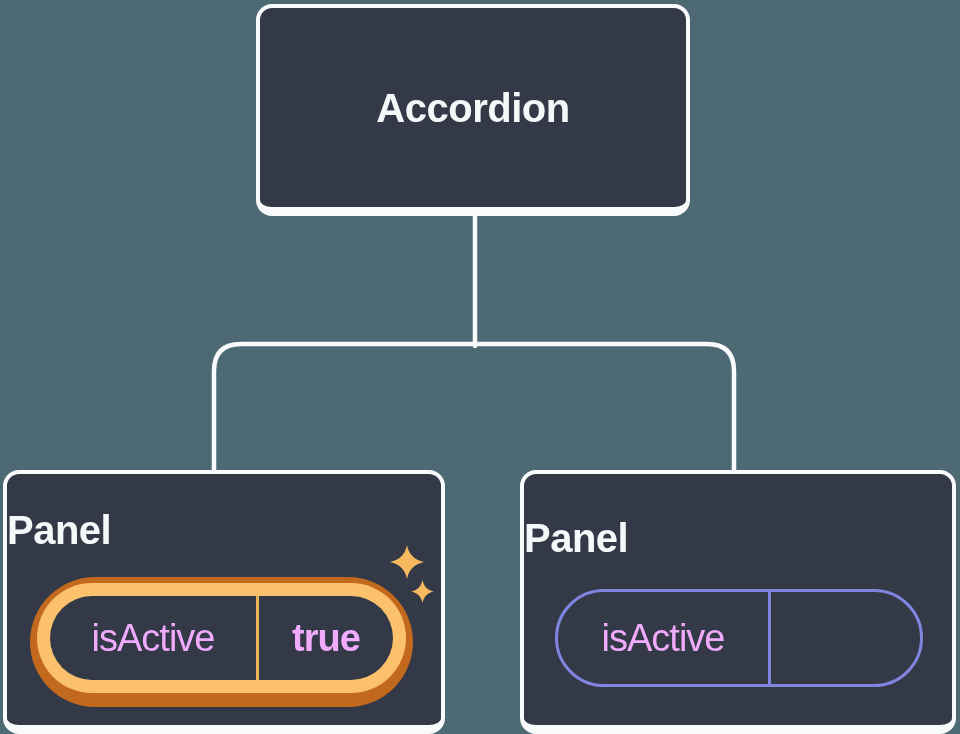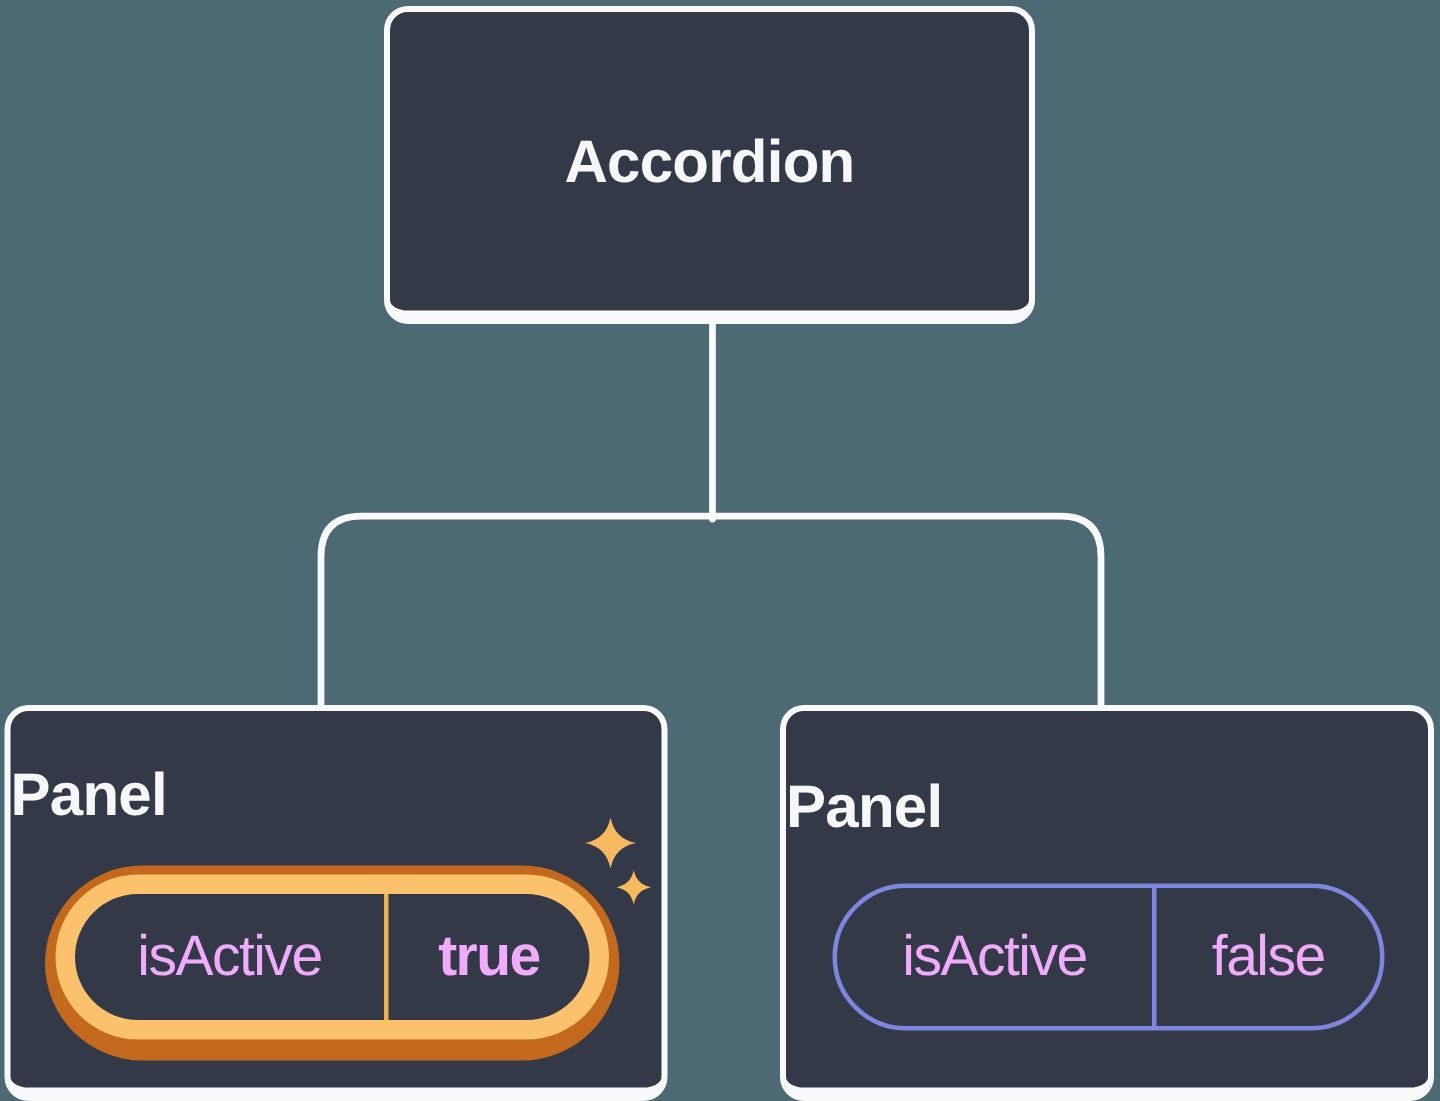--- a/index.html
+++ b/index.html
@@ -153,17 +153,16 @@
       <path d="M12 0 C13.4 6.8 17.2 10.6 24 12 C17.2 13.4 13.4 17.2 12 24 C10.6 17.2 6.8 13.4 0 12 C6.8 10.6 10.6 6.8 12 0 Z"></path>
     </svg>
   </div>
 
   <div class="node panel-right">
     <div class="panel-title">Panel</div>
 
     <div class="pill-plain">
       <span class="state-key">isActive</span>
       <span class="pill-divider pill-divider-purple"></span>
-      <span class="state-value">false</span>
     </div>
   </div>
 
 </div>
 
 </body></html>

